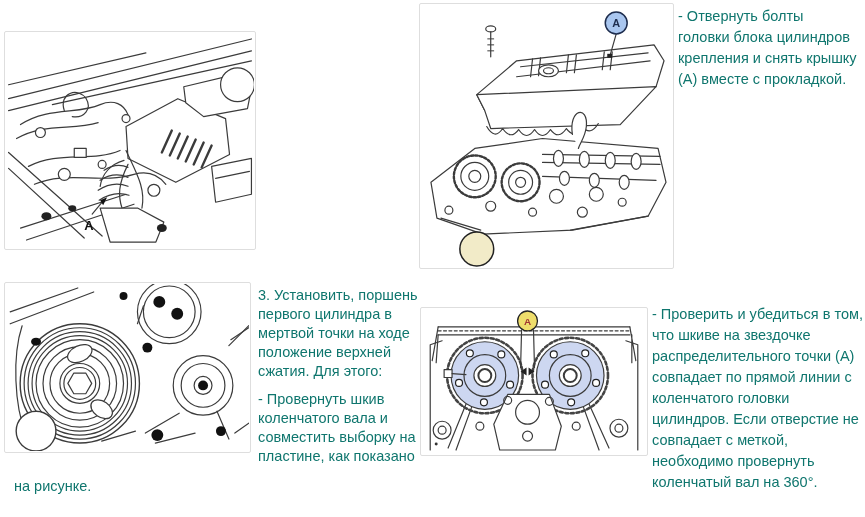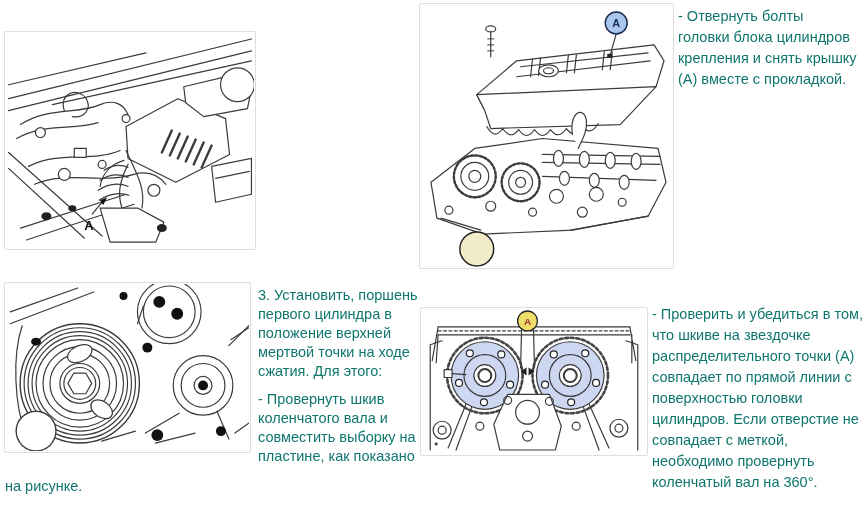--- a/index.html
+++ b/index.html
@@ -192,32 +192,32 @@
 
         <circle cx="30" cy="148" r="20" fill="#fff" stroke-width="1.4"></circle>
       </g>
     </svg>
   </figure>
 
   <div class="caption" style="left:258px;top:286px">
     <div>
       <div class="cap-line-sm">3. Установить, поршень</div>
       <div class="cap-line-sm">первого цилиндра в</div>
+      <div class="cap-line-sm">мертвой точки на ходе</div>
       <div class="cap-line-sm">положение верхней</div>
-      <div class="cap-line-sm">мертвой точки на ходе</div>
       <div class="cap-line-sm">сжатия. Для этого:</div>
     </div>
     <div class="para2">
       <div class="cap-line-sm">- Провернуть шкив</div>
       <div class="cap-line-sm">коленчатого вала и</div>
       <div class="cap-line-sm">совместить выборку на</div>
       <div class="cap-line-sm">пластине, как показано</div>
     </div>
   </div>
-  <div class="caption" style="left:5px;top:477px">
+  <div class="caption" style="left:14px;top:477px">
     <div class="cap-line-sm">на рисунке.</div>
   </div>
 
   <figure class="img-box" style="left:420px;top:307px;width:228px;height:149px">
     <svg viewBox="0 0 225 146">
       <g class="lineart">
 
         <path d="M8,36 L8,142 M217,36 L217,142 M8,36 L20,32 M217,36 L205,32"></path>
 
         <path d="M16,18 L209,18 M16,26 L209,26"></path>
@@ -271,20 +271,20 @@
         <text x="106" y="16" text-anchor="middle" font-size="10" fill="#a03333" class="balloon-text">A</text>
       </g>
     </svg>
   </figure>
 
   <div class="caption" style="left:652px;top:304px">
     <div class="cap-line">- Проверить и убедиться в том,</div>
     <div class="cap-line">что шкиве на звездочке</div>
     <div class="cap-line">распределительного точки (А)</div>
     <div class="cap-line">совпадает по прямой линии с</div>
-    <div class="cap-line">поверхностью головки</div>
+    <div class="cap-line">коленчатого головки</div>
     <div class="cap-line">цилиндров. Если отверстие не</div>
     <div class="cap-line">совпадает с меткой,</div>
     <div class="cap-line">необходимо провернуть</div>
     <div class="cap-line">коленчатый вал на 360°.</div>
   </div>
 
 </div>
 
 </body></html>

